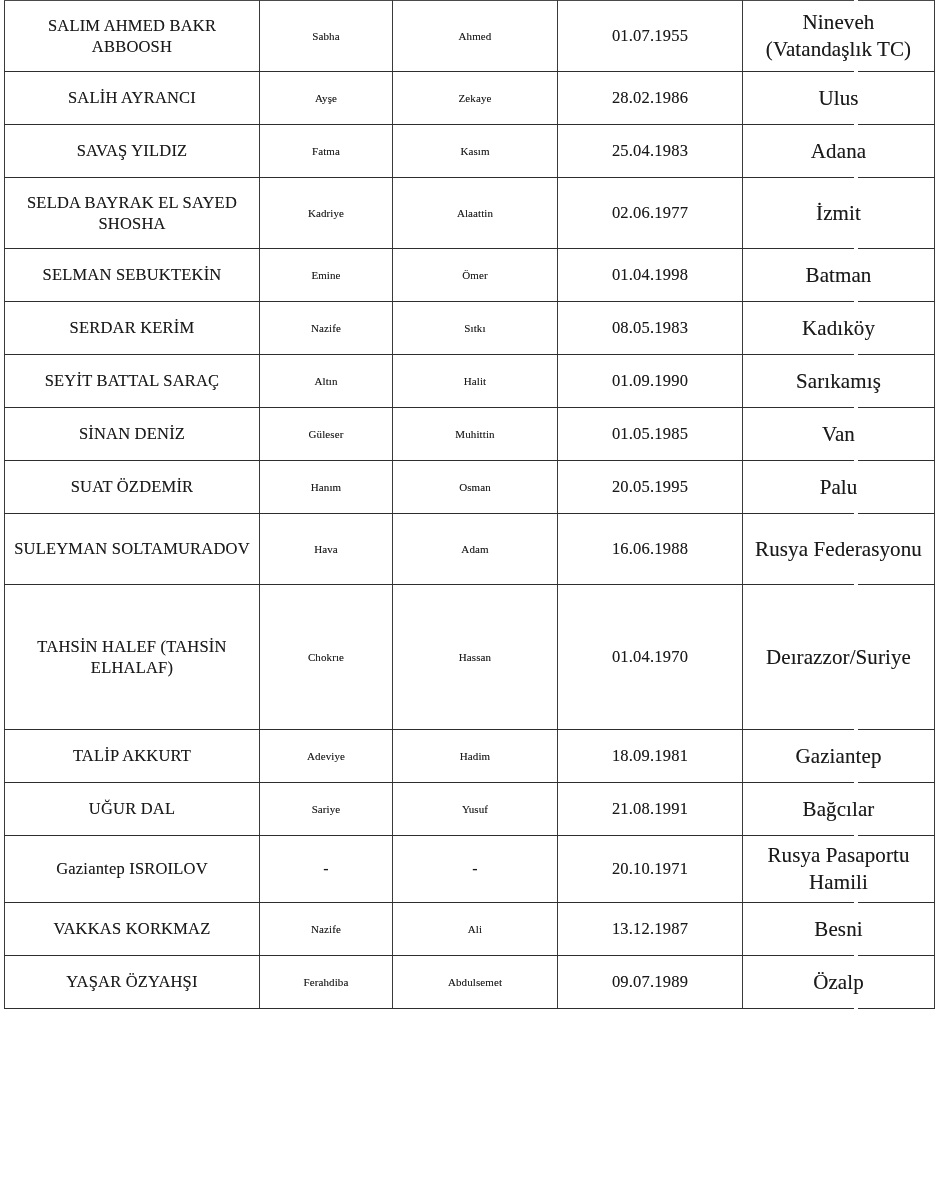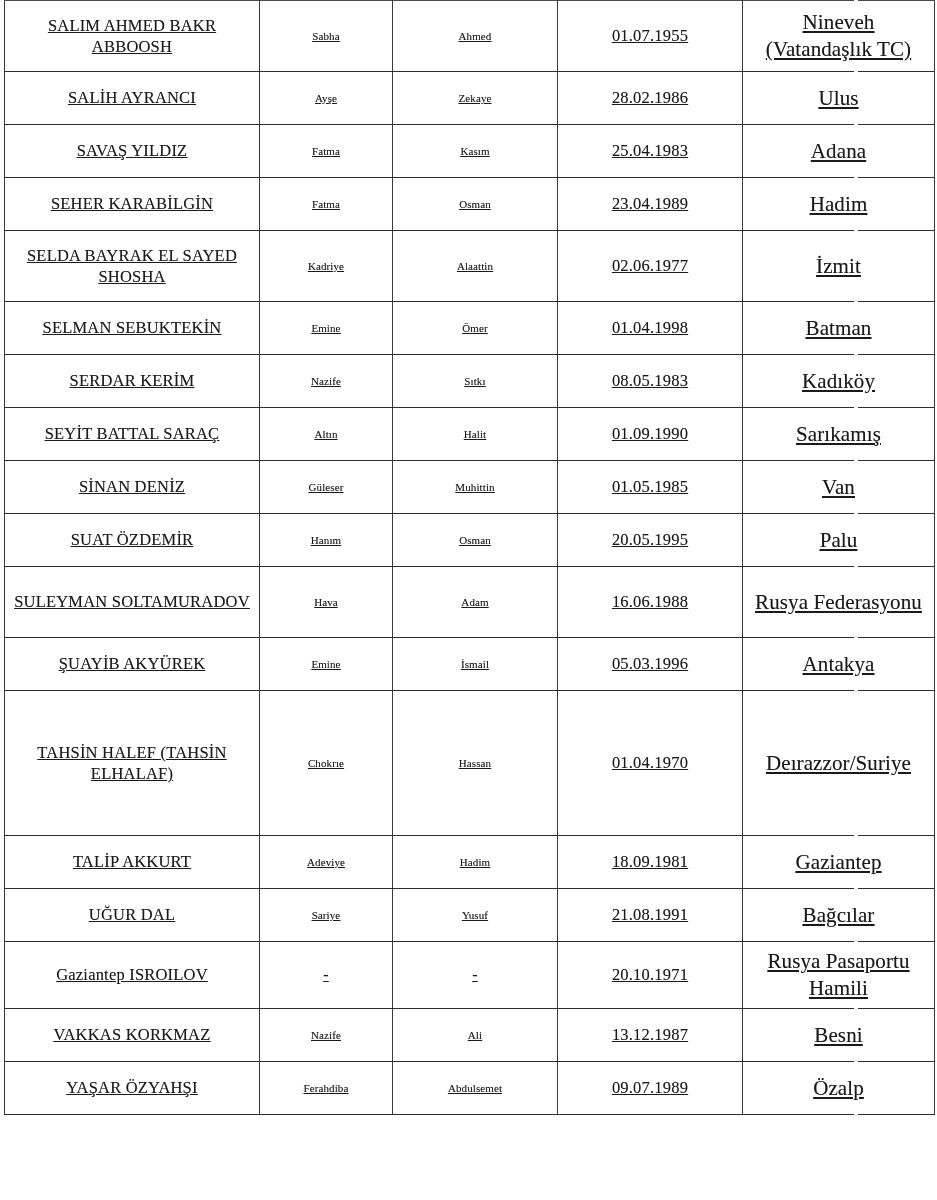--- a/index.html
+++ b/index.html
@@ -16,21 +16,20 @@
     -webkit-font-smoothing: none;
   }
 
   
   #scan-page {
     position: relative;
     width: 858px;
     height: 1200px;
     background: #ffffff;
     box-sizing: border-box;
-    text-decoration: underline;
   }
 
   
   table.registry {
     border-collapse: collapse;
     table-layout: fixed;
     width: 930px;
     margin-left: 4px;
     margin-top: 0px;
     background: #ffffff;
@@ -166,171 +165,137 @@
           <td class="col-father">
             <span class="cell-text">Kasım</span>
           </td>
           <td class="col-dob">
             <span class="cell-text">25.04.1983</span>
           </td>
           <td class="col-place">
             <span class="cell-text">Adana</span>
           </td>
         </tr>
-        <tr class="r-h2">
-          <td class="col-name">
-            <span class="cell-text">SEHER KARABİLGİN</span>
-          </td>
-          <td class="col-mother">
-            <span class="cell-text">Fatma</span>
+        <tr class="r-h1">
+          <td class="col-name">
+            <span class="cell-text">SELDA BAYRAK EL SAYED SHOSHA</span>
+          </td>
+          <td class="col-mother">
+            <span class="cell-text">Kadriye</span>
+          </td>
+          <td class="col-father">
+            <span class="cell-text">Alaattin</span>
+          </td>
+          <td class="col-dob">
+            <span class="cell-text">02.06.1977</span>
+          </td>
+          <td class="col-place">
+            <span class="cell-text">İzmit</span>
+          </td>
+        </tr>
+        <tr class="r-h2">
+          <td class="col-name">
+            <span class="cell-text">SELMAN SEBUKTEKİN</span>
+          </td>
+          <td class="col-mother">
+            <span class="cell-text">Emine</span>
+          </td>
+          <td class="col-father">
+            <span class="cell-text">Ömer</span>
+          </td>
+          <td class="col-dob">
+            <span class="cell-text">01.04.1998</span>
+          </td>
+          <td class="col-place">
+            <span class="cell-text">Batman</span>
+          </td>
+        </tr>
+        <tr class="r-h2">
+          <td class="col-name">
+            <span class="cell-text">SERDAR KERİM</span>
+          </td>
+          <td class="col-mother">
+            <span class="cell-text">Nazife</span>
+          </td>
+          <td class="col-father">
+            <span class="cell-text">Sıtkı</span>
+          </td>
+          <td class="col-dob">
+            <span class="cell-text">08.05.1983</span>
+          </td>
+          <td class="col-place">
+            <span class="cell-text">Kadıköy</span>
+          </td>
+        </tr>
+        <tr class="r-h2">
+          <td class="col-name">
+            <span class="cell-text">SEYİT BATTAL SARAÇ</span>
+          </td>
+          <td class="col-mother">
+            <span class="cell-text">Altın</span>
+          </td>
+          <td class="col-father">
+            <span class="cell-text">Halit</span>
+          </td>
+          <td class="col-dob">
+            <span class="cell-text">01.09.1990</span>
+          </td>
+          <td class="col-place">
+            <span class="cell-text">Sarıkamış</span>
+          </td>
+        </tr>
+        <tr class="r-h2">
+          <td class="col-name">
+            <span class="cell-text">SİNAN DENİZ</span>
+          </td>
+          <td class="col-mother">
+            <span class="cell-text">Güleser</span>
+          </td>
+          <td class="col-father">
+            <span class="cell-text">Muhittin</span>
+          </td>
+          <td class="col-dob">
+            <span class="cell-text">01.05.1985</span>
+          </td>
+          <td class="col-place">
+            <span class="cell-text">Van</span>
+          </td>
+        </tr>
+        <tr class="r-h2">
+          <td class="col-name">
+            <span class="cell-text">SUAT ÖZDEMİR</span>
+          </td>
+          <td class="col-mother">
+            <span class="cell-text">Hanım</span>
           </td>
           <td class="col-father">
             <span class="cell-text">Osman</span>
           </td>
           <td class="col-dob">
-            <span class="cell-text">23.04.1989</span>
-          </td>
-          <td class="col-place">
-            <span class="cell-text">Hadim</span>
+            <span class="cell-text">20.05.1995</span>
+          </td>
+          <td class="col-place">
+            <span class="cell-text">Palu</span>
           </td>
         </tr>
         <tr class="r-h1">
           <td class="col-name">
-            <span class="cell-text">SELDA BAYRAK EL SAYED SHOSHA</span>
-          </td>
-          <td class="col-mother">
-            <span class="cell-text">Kadriye</span>
-          </td>
-          <td class="col-father">
-            <span class="cell-text">Alaattin</span>
-          </td>
-          <td class="col-dob">
-            <span class="cell-text">02.06.1977</span>
-          </td>
-          <td class="col-place">
-            <span class="cell-text">İzmit</span>
-          </td>
-        </tr>
-        <tr class="r-h2">
-          <td class="col-name">
-            <span class="cell-text">SELMAN SEBUKTEKİN</span>
-          </td>
-          <td class="col-mother">
-            <span class="cell-text">Emine</span>
-          </td>
-          <td class="col-father">
-            <span class="cell-text">Ömer</span>
-          </td>
-          <td class="col-dob">
-            <span class="cell-text">01.04.1998</span>
-          </td>
-          <td class="col-place">
-            <span class="cell-text">Batman</span>
-          </td>
-        </tr>
-        <tr class="r-h2">
-          <td class="col-name">
-            <span class="cell-text">SERDAR KERİM</span>
-          </td>
-          <td class="col-mother">
-            <span class="cell-text">Nazife</span>
-          </td>
-          <td class="col-father">
-            <span class="cell-text">Sıtkı</span>
-          </td>
-          <td class="col-dob">
-            <span class="cell-text">08.05.1983</span>
-          </td>
-          <td class="col-place">
-            <span class="cell-text">Kadıköy</span>
-          </td>
-        </tr>
-        <tr class="r-h2">
-          <td class="col-name">
-            <span class="cell-text">SEYİT BATTAL SARAÇ</span>
-          </td>
-          <td class="col-mother">
-            <span class="cell-text">Altın</span>
-          </td>
-          <td class="col-father">
-            <span class="cell-text">Halit</span>
-          </td>
-          <td class="col-dob">
-            <span class="cell-text">01.09.1990</span>
-          </td>
-          <td class="col-place">
-            <span class="cell-text">Sarıkamış</span>
-          </td>
-        </tr>
-        <tr class="r-h2">
-          <td class="col-name">
-            <span class="cell-text">SİNAN DENİZ</span>
-          </td>
-          <td class="col-mother">
-            <span class="cell-text">Güleser</span>
-          </td>
-          <td class="col-father">
-            <span class="cell-text">Muhittin</span>
-          </td>
-          <td class="col-dob">
-            <span class="cell-text">01.05.1985</span>
-          </td>
-          <td class="col-place">
-            <span class="cell-text">Van</span>
-          </td>
-        </tr>
-        <tr class="r-h2">
-          <td class="col-name">
-            <span class="cell-text">SUAT ÖZDEMİR</span>
-          </td>
-          <td class="col-mother">
-            <span class="cell-text">Hanım</span>
-          </td>
-          <td class="col-father">
-            <span class="cell-text">Osman</span>
-          </td>
-          <td class="col-dob">
-            <span class="cell-text">20.05.1995</span>
-          </td>
-          <td class="col-place">
-            <span class="cell-text">Palu</span>
-          </td>
-        </tr>
-        <tr class="r-h1">
-          <td class="col-name">
             <span class="cell-text">SULEYMAN SOLTAMURADOV</span>
           </td>
           <td class="col-mother">
             <span class="cell-text">Hava</span>
           </td>
           <td class="col-father">
             <span class="cell-text">Adam</span>
           </td>
           <td class="col-dob">
             <span class="cell-text">16.06.1988</span>
           </td>
           <td class="col-place">
             <span class="cell-text">Rusya Federasyonu</span>
-          </td>
-        </tr>
-        <tr class="r-h2">
-          <td class="col-name">
-            <span class="cell-text">ŞUAYİB AKYÜREK</span>
-          </td>
-          <td class="col-mother">
-            <span class="cell-text">Emine</span>
-          </td>
-          <td class="col-father">
-            <span class="cell-text">İsmail</span>
-          </td>
-          <td class="col-dob">
-            <span class="cell-text">05.03.1996</span>
-          </td>
-          <td class="col-place">
-            <span class="cell-text">Antakya</span>
           </td>
         </tr>
         <tr class="r-tall">
           <td class="col-name">
             <span class="cell-text">TAHSİN HALEF (TAHSİN ELHALAF)</span>
           </td>
           <td class="col-mother">
             <span class="cell-text">Chokrıe</span>
           </td>
           <td class="col-father">

